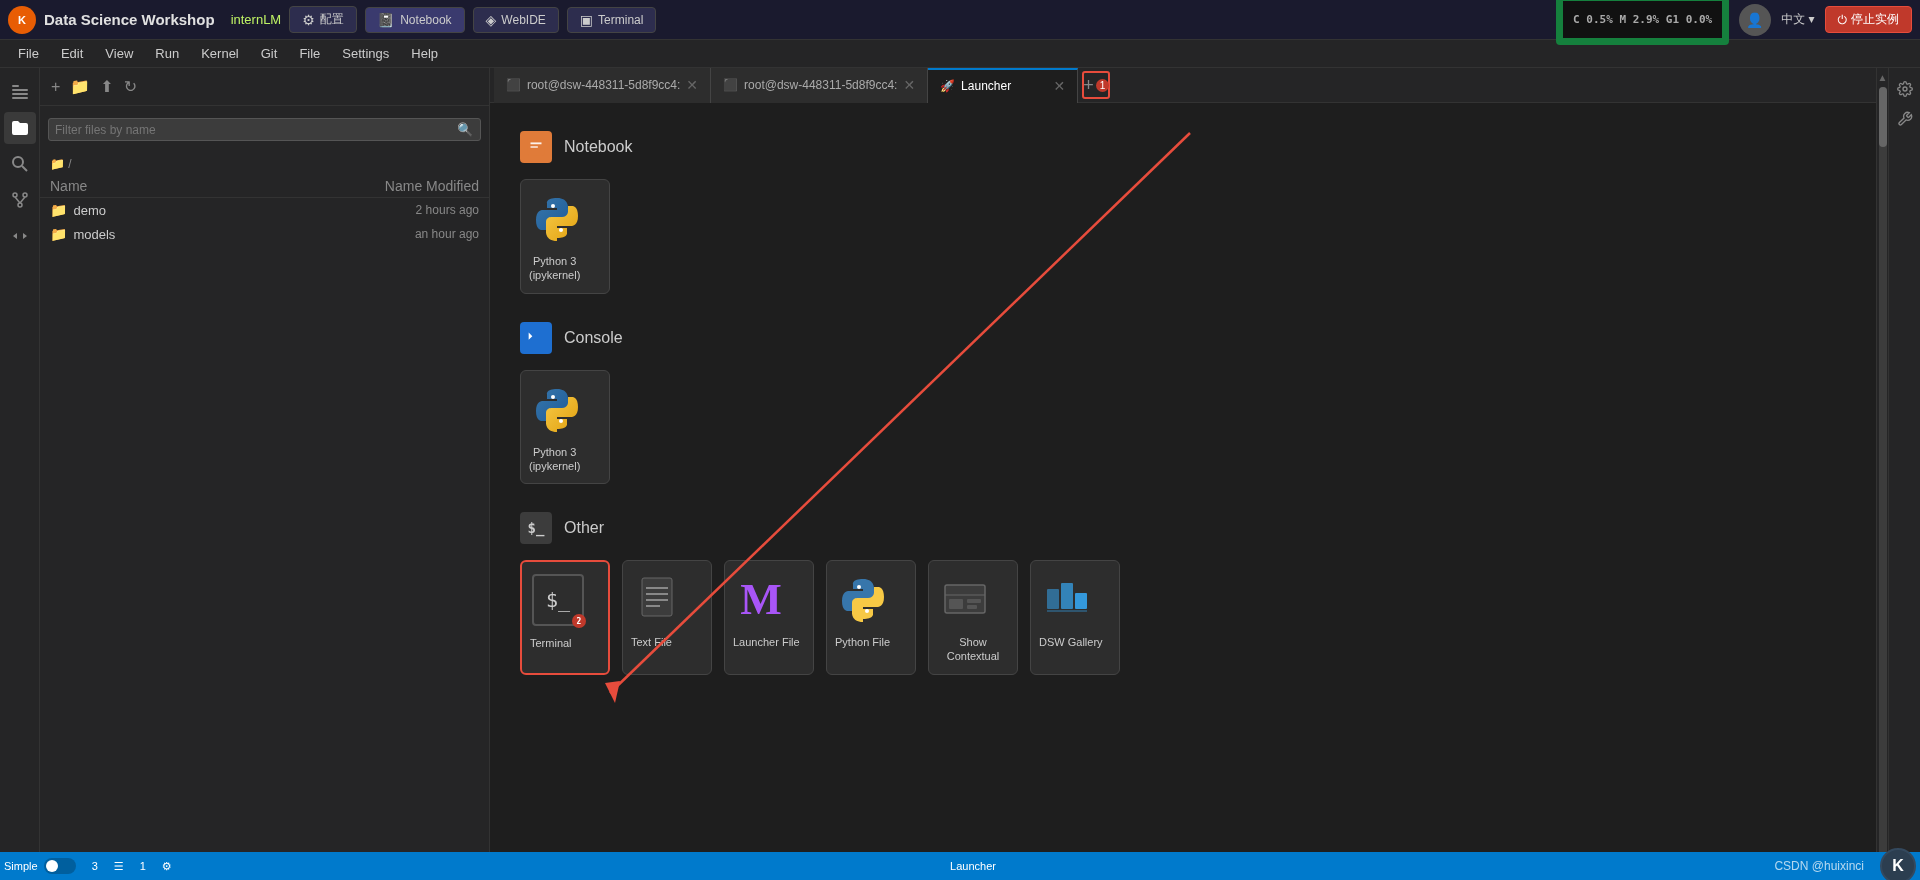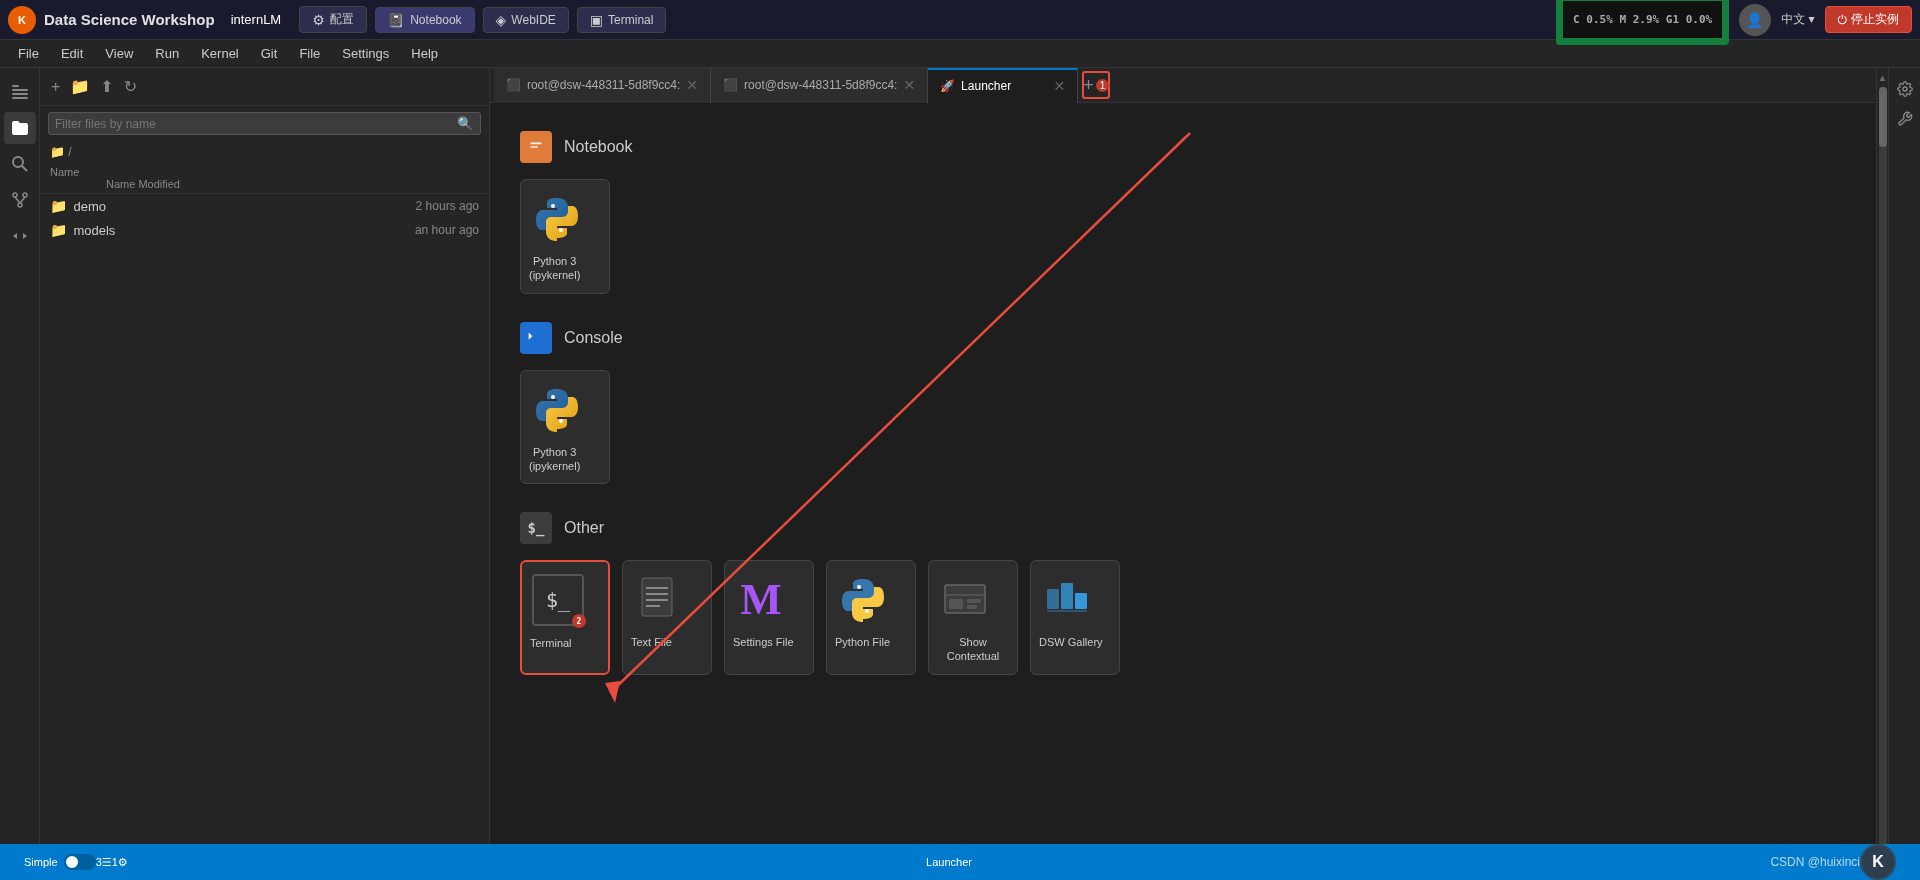--- a/index.html
+++ b/index.html
@@ -2,21 +2,21 @@
 <html><head>
   <meta charset="utf-8">
   <style>
     * { box-sizing: border-box; margin: 0; padding: 0; }
     body { font-family: -apple-system, BlinkMacSystemFont, 'Segoe UI', sans-serif; background: #1e1e1e; color: #ccc; font-size: 13px; overflow: hidden; width: 1920px; height: 880px; }
 
     
     #topbar { display: flex; align-items: center; background: #1a1a2e; height: 40px; padding: 0 8px; gap: 8px; border-bottom: 1px solid #333; }
     #logo { width: 28px; height: 28px; background: #e85d04; border-radius: 50%; display: flex; align-items: center; justify-content: center; color: white; font-weight: bold; font-size: 14px; flex-shrink: 0; }
     #app-title { color: #e0e0e0; font-size: 15px; font-weight: 600; margin-right: 8px; }
-    #model-badge { color: #ffffff; font-size: 13px; margin-right: 10px; }
+    #model-badge { color: #bef264; font-size: 13px; margin-right: 0; }
     .top-btn { background: #2d2d4e; border: 1px solid #444; color: #ccc; padding: 4px 12px; border-radius: 4px; cursor: pointer; font-size: 12px; display: flex; align-items: center; gap: 5px; }
     .top-btn .btn-icon { font-size: 14px; }
     .top-btn.active { background: #3a3a6e; }
     #right-controls { margin-left: auto; display: flex; align-items: center; gap: 10px; }
     #perf-badge { background: #111; border: 7px solid #15803d; padding: 12px 10px; border-radius: 4px; font-size: 11px; color: #aaa; font-family: monospace; font-weight: bold; }
     #lang-btn { background: transparent; border: none; color: #ccc; font-size: 12px; cursor: pointer; }
     #stop-btn { background: #c0392b; border: 1px solid #e74c3c; color: white; padding: 4px 12px; border-radius: 4px; cursor: pointer; font-size: 12px; display: flex; align-items: center; gap: 4px; }
 
     
     #menubar { display: flex; align-items: center; background: #252526; height: 28px; padding: 0 8px; border-bottom: 1px solid #333; gap: 2px; }
@@ -27,25 +27,25 @@
 
     
     #sidebar-icons { width: 40px; background: #252526; display: flex; flex-direction: column; align-items: center; padding-top: 8px; gap: 4px; border-right: 1px solid #333; flex-shrink: 0; }
     .sidebar-icon { width: 32px; height: 32px; display: flex; align-items: center; justify-content: center; cursor: pointer; border-radius: 4px; color: #888; font-size: 18px; }
     .sidebar-icon:hover, .sidebar-icon.active { color: #fff; background: #3a3a3a; }
 
     
     #file-panel { width: 450px; background: #252526; border-right: 1px solid #333; display: flex; flex-direction: column; flex-shrink: 0; }
     #file-panel-toolbar { display: flex; align-items: center; padding: 6px 8px; gap: 4px; border-bottom: 1px solid #333; }
     .panel-tool-btn { background: transparent; border: none; color: #888; cursor: pointer; font-size: 16px; padding: 3px; border-radius: 3px; }
-    #search-box { display: flex; align-items: center; margin: 6px 8px; background: #3c3c3c; border: 1px solid #555; border-radius: 3px; padding: 3px 6px; }
+    #search-box { display: flex; align-items: center; margin: 12px 8px; background: #3c3c3c; border: 1px solid #555; border-radius: 3px; padding: 3px 6px; }
     #search-input { background: transparent; border: none; color: #ccc; flex: 1; font-size: 12px; outline: none; }
     #search-icon-btn { color: #888; font-size: 13px; cursor: pointer; }
     #path-bar { padding: 4px 10px; font-size: 12px; color: #888; }
-    #file-list-header { display: flex; padding: 3px 10px; border-bottom: 1px solid #333; font-size: 11px; color: #888; flex-direction: column; }
+    #file-list-header { display: flex; padding: 3px 10px; border-bottom: 1px solid #333; font-size: 14px; color: #888; }
     #file-list-header .col-name { flex: 1; }
     #file-list-header .col-modified { width: 130px; text-align: right; }
     .file-item { display: flex; align-items: center; padding: 4px 10px; cursor: pointer; }
     .file-item .file-icon { margin-right: 6px; color: #c8a020; font-size: 14px; }
     .file-item .file-name { flex: 1; color: #ccc; font-size: 13px; }
     .file-item .file-time { width: 130px; text-align: right; color: #888; font-size: 12px; }
 
     
     #editor-area { flex: 1; display: flex; flex-direction: column; background: #1e1e1e; }
     #tabs-bar { display: flex; align-items: center; background: #252526; border-bottom: 1px solid #333; height: 35px; padding-left: 4px; }
@@ -86,21 +86,21 @@
     #scroll-up { color: #666; cursor: pointer; font-size: 10px; }
     #scroll-track { flex: 1; width: 8px; background: #3c3c3c; border-radius: 4px; margin: 4px 0; position: relative; }
     #scroll-thumb { width: 8px; height: 60px; background: #666; border-radius: 4px; position: absolute; top: 0; }
     #scroll-down { color: #666; cursor: pointer; font-size: 10px; }
 
     
     #right-panel { width: 32px; background: #252526; border-left: 1px solid #333; display: flex; flex-direction: column; align-items: center; padding-top: 8px; flex-shrink: 0; }
     .right-icon { width: 26px; height: 26px; display: flex; align-items: center; justify-content: center; cursor: pointer; color: #888; font-size: 15px; border-radius: 3px; margin-bottom: 4px; }
 
     
-    #statusbar { display: flex; align-items: center; background: #007acc; height: 36px; padding: 0 24px; font-size: 11px; color: #fff; position: fixed; bottom: 0; left: 0; right: 0; }
+    #statusbar { display: flex; align-items: center; background: #007acc; height: 28px; padding: 0 4px; font-size: 11px; color: #fff; gap: 16px; position: fixed; bottom: 0; left: 0; right: 0; }
     #mode-toggle { display: flex; align-items: center; gap: 6px; }
     .toggle-track { width: 32px; height: 16px; background: #005f9e; border-radius: 8px; position: relative; cursor: pointer; }
     .toggle-knob { width: 12px; height: 12px; background: white; border-radius: 50%; position: absolute; top: 2px; left: 2px; }
     #csdn-watermark { margin-left: auto; color: rgba(255,255,255,0.7); font-size: 12px; }
     #k-badge { width: 36px; height: 36px; background: #2c3e50; border-radius: 50%; display: flex; align-items: center; justify-content: center; color: white; font-weight: bold; font-size: 16px; border: 2px solid #34495e; cursor: pointer; }
 
     
     .num-badge { position: absolute; bottom: -4px; right: -4px; background: #c0392b; color: white; font-size: 8px; width: 14px; height: 14px; border-radius: 50%; display: flex; align-items: center; justify-content: center; font-weight: bold; }
 
     
@@ -343,21 +343,21 @@
               </svg>
             </div>
           </div>
           <span class="item-label">Text File</span>
         </div>
 
         <div class="launcher-item">
           <div class="item-icon">
             <span class="markdown-icon" style="color:#a855f7;font-size:44px;font-weight:900;font-family:serif;">M</span>
           </div>
-          <span class="item-label">Settings File</span>
+          <span class="item-label">Launcher File</span>
         </div>
 
         <div class="launcher-item">
           <div class="item-icon">
             <svg viewBox="0 0 48 48" width="48" height="48">
               <path d="M24 4C13 4 14 9 14 9l0 5h10v2H10s-7-.8-7 10 6 10 6 10h4v-5s-.3-6 6-6h10s6 .5 6-5V14c0 0 1-10-11-10z" fill="#3776ab"></path>
               <circle cx="20" cy="12" r="2" fill="white"></circle>
               <path d="M24 44c11 0 10-5 10-5l0-5H24v-2h14s7 .8 7-10-6-10-6-10h-4v5s.3 6-6 6H19s-6-.5-6 5v9c0 0-1 10 11 10z" fill="#f7c945"></path>
               <circle cx="28" cy="36" r="2" fill="white"></circle>
             </svg>

